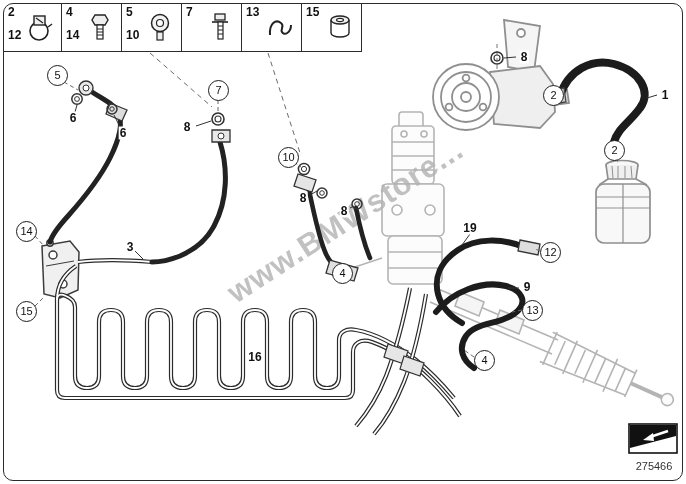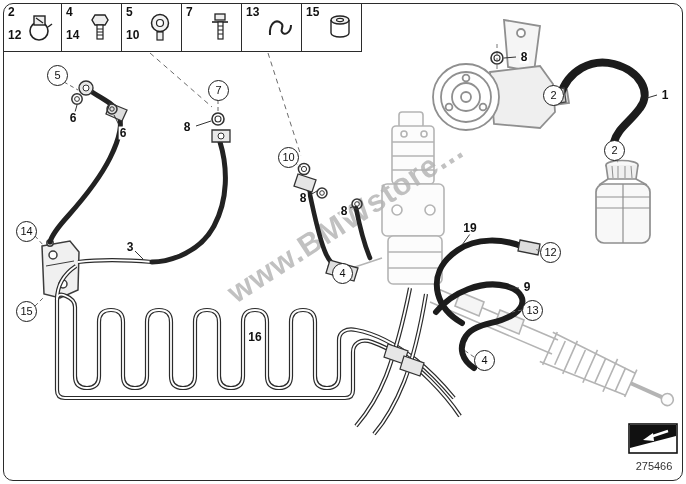--- a/index.html
+++ b/index.html
@@ -269,21 +269,21 @@
   <div class="lbl" style="left:73px;top:118px">6</div>
   <div class="lbl" style="left:123px;top:133px">6</div>
   <div class="lbl" style="left:187px;top:127px">8</div>
   <div class="lbl" style="left:303px;top:198px">8</div>
   <div class="lbl" style="left:344px;top:211px">8</div>
   <div class="lbl" style="left:524px;top:57px">8</div>
   <div class="lbl" style="left:665px;top:95px">1</div>
   <div class="lbl" style="left:130px;top:247px">3</div>
   <div class="lbl" style="left:470px;top:228px">19</div>
   <div class="lbl" style="left:527px;top:287px">9</div>
-  <div class="lbl" style="left:255px;top:337px">16</div>
+  <div class="lbl" style="left:255px;top:357px">16</div>
 
   <div id="dirbox">
     <svg width="50" height="31" viewBox="0 0 50 31">
       <rect x="1" y="1" width="48" height="29" fill="#fff" stroke="#111" stroke-width="1.6"></rect>
       <polygon points="2,2 48,2 48,13 2,25" fill="#111"></polygon>
       <path d="M40 8 L22 14" stroke="#fff" stroke-width="2.5" fill="none"></path>
       <polygon points="25,10 15,17 26,18" fill="#fff"></polygon>
     </svg>
   </div>
   <div id="pn">275466</div>

